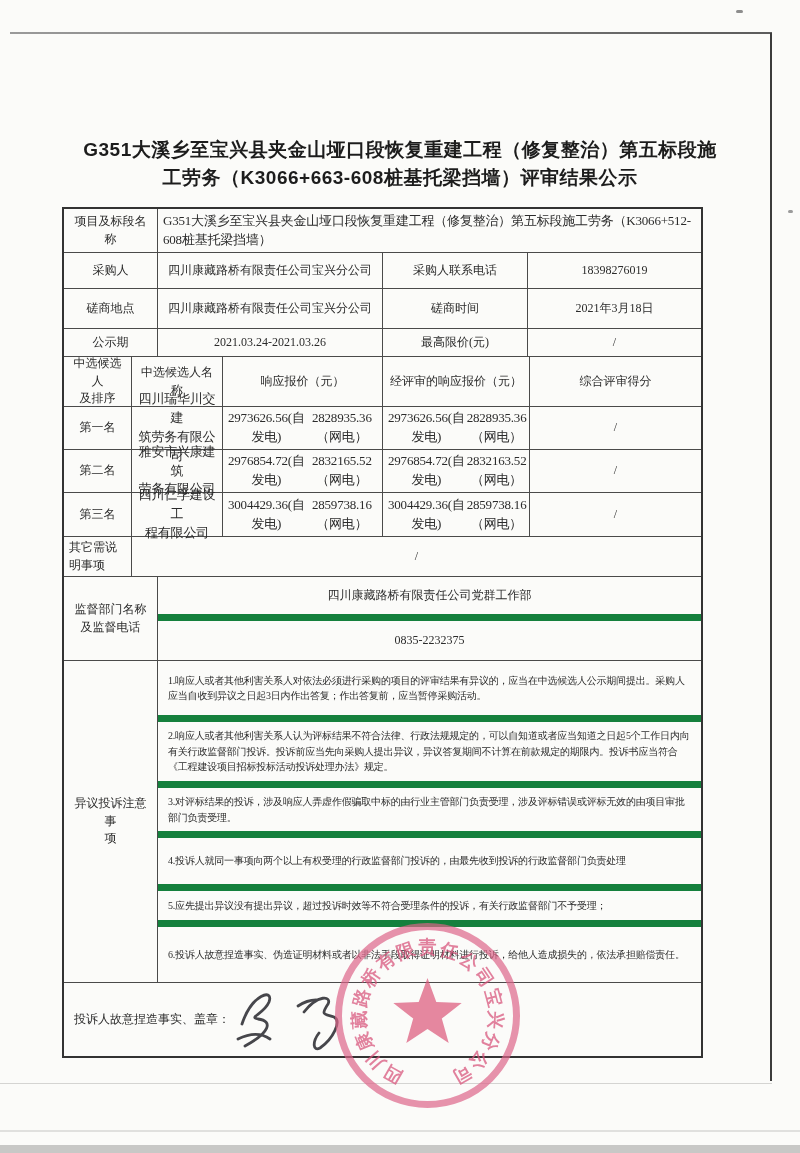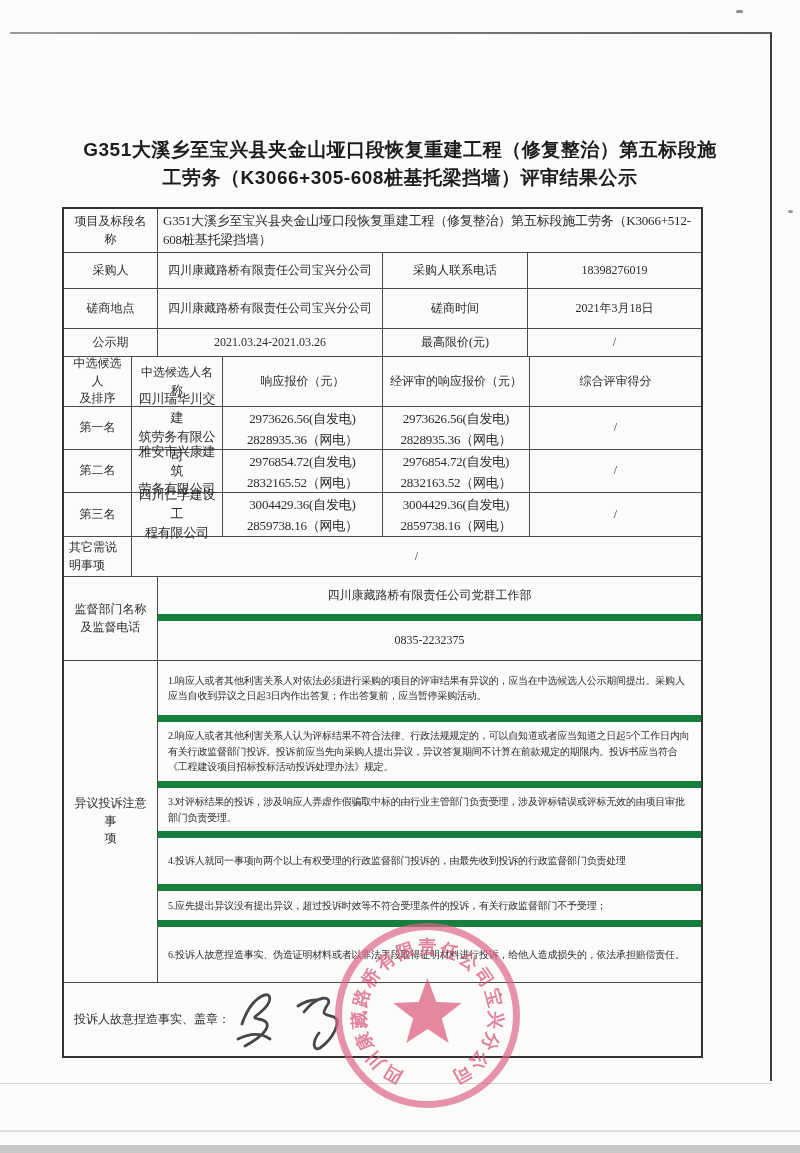--- a/index.html
+++ b/index.html
@@ -37,21 +37,21 @@
   .txt-left{justify-content:flex-start;text-align:left;}
   .small{font-size:13px;letter-spacing:-.2px;}
   .w68{width:68px;flex:none;}
   .w91{width:91px;flex:none;}
   .w94{width:94px;flex:none;}
   .w145{width:145px;flex:none;}
   .w147{width:147px;flex:none;}
   .w160{width:160px;flex:none;}
   .w225{width:225px;flex:none;}
   .flex1{flex:1;}
-  .col{display:flex;flex-direction:column;align-items:center;justify-content:space-between;gap:2px;}
+  .col{display:flex;align-items:center;justify-content:space-between;gap:2px;}
   .sub{flex:1;display:flex;flex-direction:column;box-sizing:border-box;}
   .subrow{border-bottom:7px solid #15803d;box-sizing:border-box;display:flex;align-items:center;}
   .subrow:last-child{border-bottom:none;}
   .subrow.center{justify-content:center;text-align:center;font-size:12px;}
   .itext{padding:4px 10px;font-size:10px;line-height:1.55;text-align:left;letter-spacing:-.2px;}
   
   .sigrow{height:73px;display:flex;align-items:center;font-size:12px;padding-left:10px;box-sizing:border-box;}
   .sig-svg{position:absolute;left:228px;top:976px;}
   
   .stamp{position:absolute;left:330px;top:918px;width:195px;height:195px;opacity:.82;}
@@ -62,21 +62,21 @@
 
 <div class="scan-top-line"></div>
 <div class="scan-right-line"></div>
 <div class="scan-faint-line-1"></div>
 <div class="scan-faint-line-2"></div>
 <div class="scan-bottom-band"></div>
 <div class="speck1"></div>
 <div class="speck2"></div>
 
 <div class="title pre">G351大溪乡至宝兴县夹金山垭口段恢复重建工程（修复整治）第五标段施
-工劳务（K3066+305-608桩基托梁挡墙）评审结果公示</div>
+工劳务（K3066+663-608桩基托梁挡墙）评审结果公示</div>
 
 <div class="tbl">
 
   <div class="trow" style="height:44px">
     <div class="c w94">项目及标段名称</div>
     <div class="c flex1 txt-left small">G351大溪乡至宝兴县夹金山垭口段恢复重建工程（修复整治）第五标段施工劳务（K3066+512-608桩基托梁挡墙）</div>
   </div>
 
   <div class="trow" style="height:36px">
     <div class="c w94">采购人</div>

